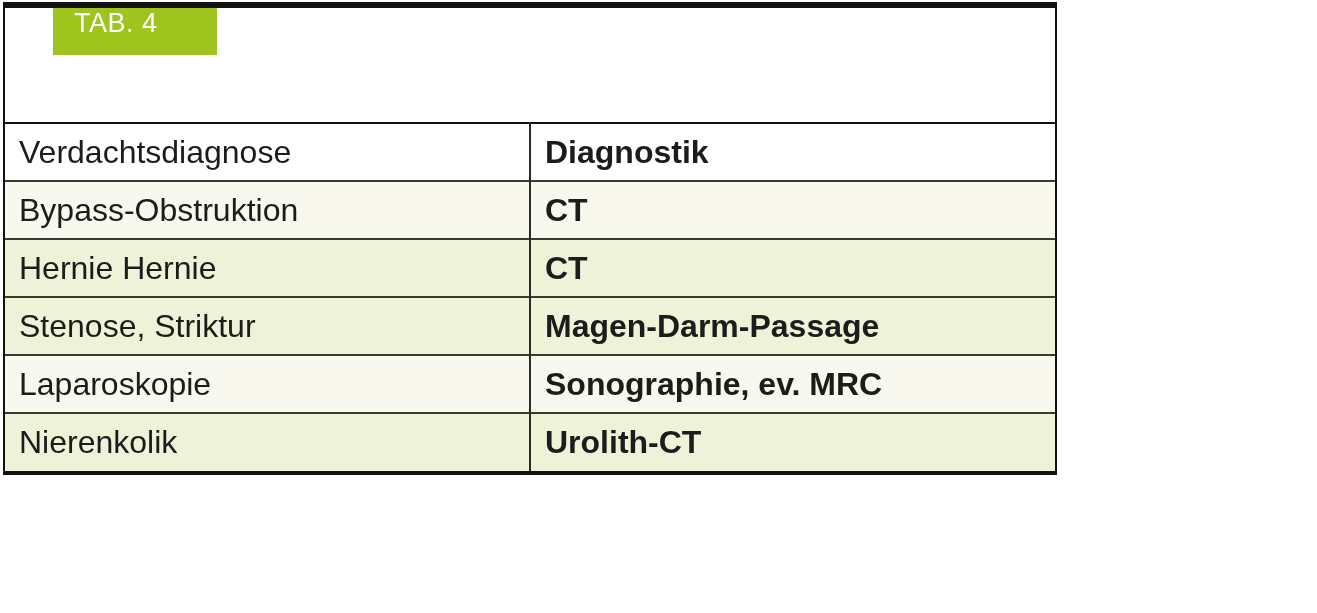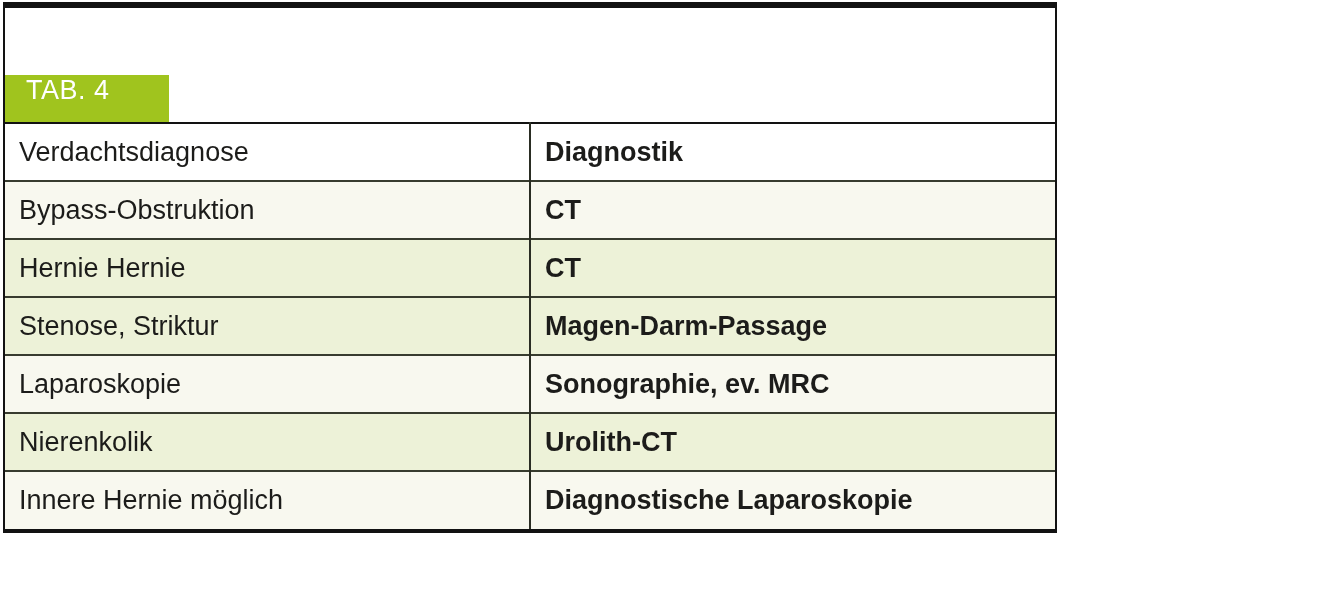--- a/index.html
+++ b/index.html
@@ -34,21 +34,22 @@
     border-bottom: 4px solid var(--border-dark);
     background: #ffffff;
   }
   .topbar {
     height: 6px;
     background: var(--border-dark);
   }
   .fig-header {
     display: flex;
     height: 114px;
-    align-items: flex-end;
+    align-items: flex-start;
+    padding-left: 48px;
   }
   .tab-block {
     width: 164px;
     background: var(--tab-green);
     color: var(--tab-text);
     display: flex;
     align-items: flex-end;
     padding: 0 0 16px 21px;
     font-size: 27px;
     letter-spacing: 0.5px;
@@ -65,21 +66,21 @@
   table.data-table {
     width: 100%;
     border-collapse: collapse;
     border-top: 2px solid var(--border-dark);
     table-layout: fixed;
   }
   .data-table th,
   .data-table td {
     height: 58px;
     padding: 0 8px 0 14px;
-    font-size: 27px;
+    font-size: 32px;
     font-weight: 400;
     text-align: left;
     vertical-align: middle;
     white-space: nowrap;
     overflow: hidden;
   }
   .data-table th:first-child,
   .data-table td:first-child { width: 50%; }
   .data-table th + th,
   .data-table td + td { border-left: 2px solid #2a2d23; font-weight: bold; }
@@ -123,19 +124,15 @@
           <td>Magen-Darm-Passage</td>
         </tr>
         <tr class="row-light">
           <td>Laparoskopie</td>
           <td>Sonographie, ev. MRC</td>
         </tr>
         <tr class="row-green">
           <td>Nierenkolik</td>
           <td>Urolith-CT</td>
         </tr>
-        <tr class="row-light">
-          <td>Innere Hernie möglich</td>
-          <td>Diagnostische Laparoskopie</td>
-        </tr>
       </tbody>
   </table>
 </div>
 
 </body></html>

